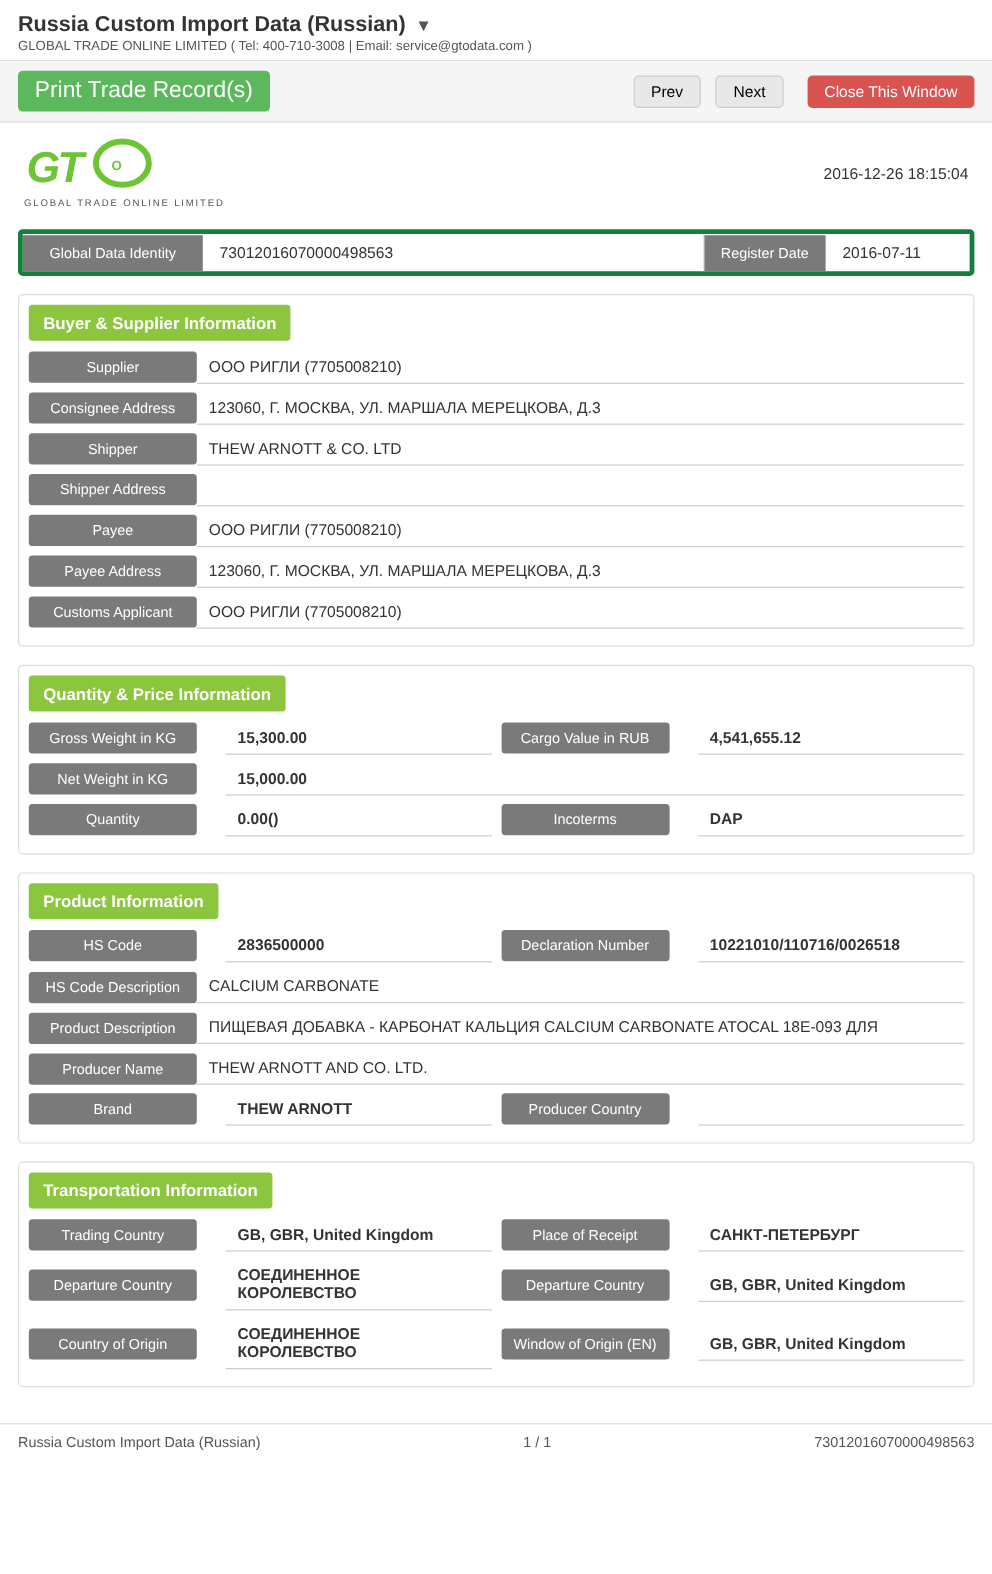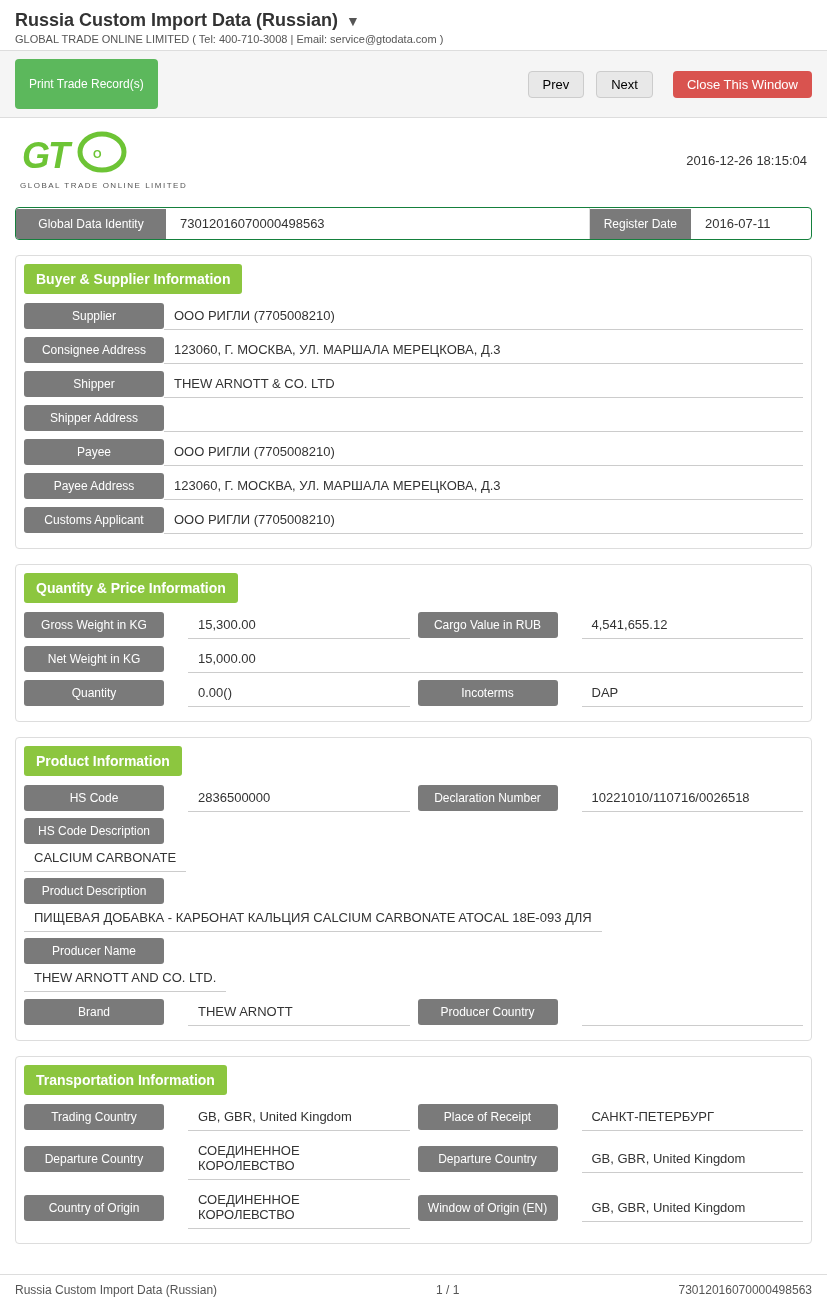--- a/index.html
+++ b/index.html
@@ -5,56 +5,56 @@
     * { box-sizing: border-box; margin: 0; padding: 0; }
     body { font-family: Arial, sans-serif; font-size: 13px; background: #fff; color: #333; width: 827px; }
 
     
     .top-header { padding: 10px 15px 5px 15px; border-bottom: 1px solid #ddd; }
     .top-header h1 { font-size: 18px; font-weight: bold; color: #333; display: inline-block; }
     .top-header .subtitle { font-size: 11px; color: #555; margin-top: 2px; }
 
     
     .toolbar { display: flex; align-items: center; padding: 8px 15px; background: #f5f5f5; border-bottom: 1px solid #ddd; }
-    .btn-print { background: #5cb85c; color: #fff; border: none; padding: 18px 14px; border-radius: 4px; font-size: 12px; cursor: pointer; }
+    .btn-print { background: #5cb85c; color: #fff; border: none; padding: 6px 14px; border-radius: 4px; font-size: 19px; cursor: pointer; }
     .btn-nav { background: #e8e8e8; border: 1px solid #ccc; padding: 5px 14px; border-radius: 4px; font-size: 13px; cursor: pointer; margin-left: 8px; }
     .btn-close { background: #d9534f; color: #fff; border: none; padding: 6px 14px; border-radius: 4px; font-size: 13px; cursor: pointer; margin-left: auto; }
     .toolbar-left { display: flex; align-items: center; gap: 8px; flex: 1; }
 
     
     .logo-section { display: flex; justify-content: space-between; align-items: center; padding: 12px 20px; }
     .logo-container { display: flex; flex-direction: column; align-items: flex-start; }
 
     
     .main-content { padding: 5px 15px 15px 15px; }
 
     
-    .identity-row { display: flex; align-items: center; gap: 0; margin-bottom: 15px; border: 1px solid #15803d; border-radius: 4px; overflow: hidden; }
+    .identity-row { display: flex; align-items: center; gap: 0; margin-bottom: 15px; border: 4px solid #15803d; border-radius: 4px; overflow: hidden; }
     .identity-label { background: #7a7a7a; color: #fff; padding: 8px 14px; font-size: 12px; white-space: nowrap; min-width: 150px; text-align: center; }
     .identity-value { padding: 8px 14px; flex: 1; border-right: 1px solid #ddd; font-size: 13px; }
     .register-label { background: #7a7a7a; color: #fff; padding: 8px 14px; font-size: 12px; white-space: nowrap; }
     .register-value { padding: 8px 14px; min-width: 120px; font-size: 13px; }
 
     
     .section { border: 1px solid #ddd; border-radius: 4px; margin-bottom: 15px; overflow: hidden; }
     .section-header { background: #8cc63f; color: #fff; padding: 7px 12px; font-size: 14px; font-weight: bold; display: inline-block; margin: 8px 8px 0 8px; border-radius: 3px; }
     .section-body { padding: 8px; }
 
     
     .field-row { display: flex; align-items: center; margin-bottom: 6px; }
     .field-row-double { display: flex; align-items: center; margin-bottom: 6px; gap: 8px; }
     .field-label { background: #7a7a7a; color: #fff; padding: 6px 10px; font-size: 12px; text-align: center; border-radius: 3px; min-width: 140px; white-space: nowrap; }
     .field-value { padding: 6px 10px; border-bottom: 1px solid #ccc; flex: 1; font-size: 13px; min-height: 28px; }
     .field-half { display: flex; align-items: center; flex: 1; gap: 24px; }
-    .field-half .field-value { flex: 1; }
+    .field-half .field-value { flex: 1; font-weight: bold; }
 
     
     .page-footer { border-top: 1px solid #ddd; padding: 8px 15px; display: flex; justify-content: space-between; align-items: center; font-size: 12px; color: #555; }
 
-    .full-field-row { display: flex; align-items: flex-start; margin-bottom: 6px; flex-direction: column; }
+    .full-field-row { display: flex; align-items: flex-end; margin-bottom: 6px; }
     .full-field-row .field-label { min-width: 140px; }
     .full-field-row .field-value { flex: 1; }
   </style>
 </head>
 <body>
 
 <div class="top-header">
   <div style="display:flex; align-items:center; gap:8px;">
     <h1>Russia Custom Import Data (Russian)</h1>
     <span style="cursor:pointer; font-size:14px; color:#555;">▼</span>

